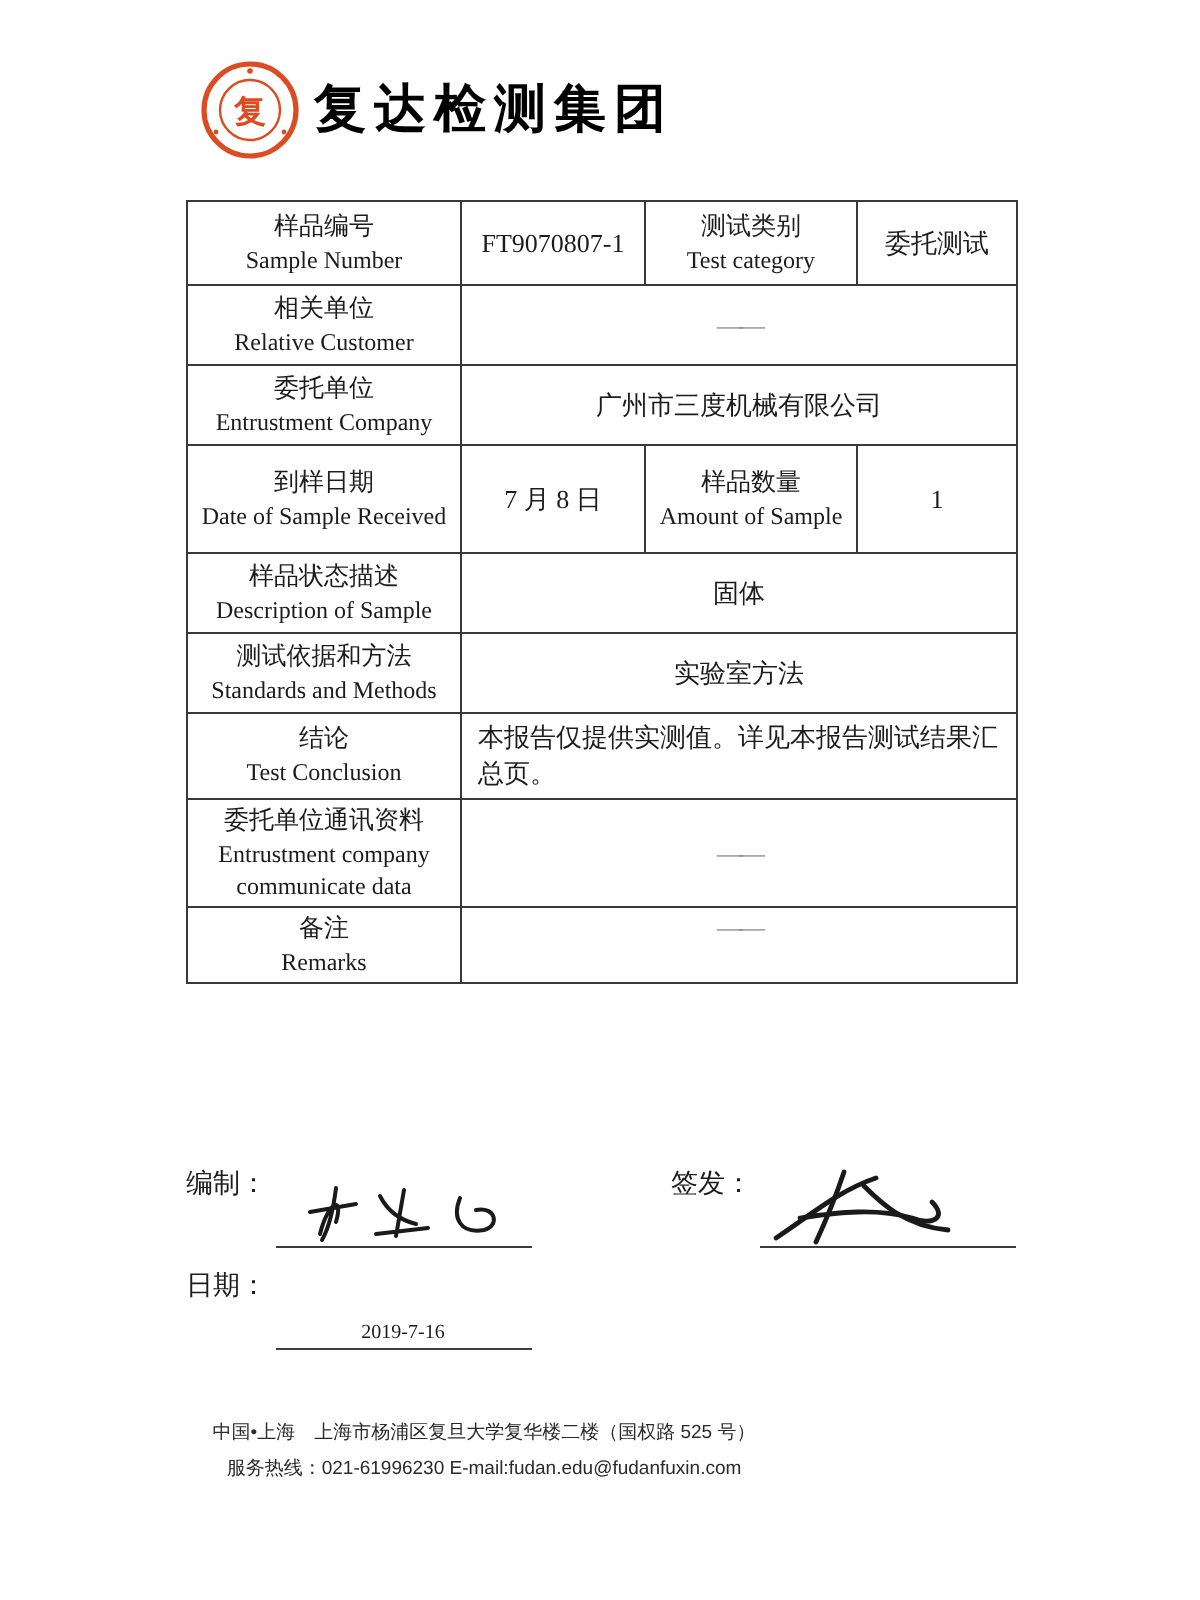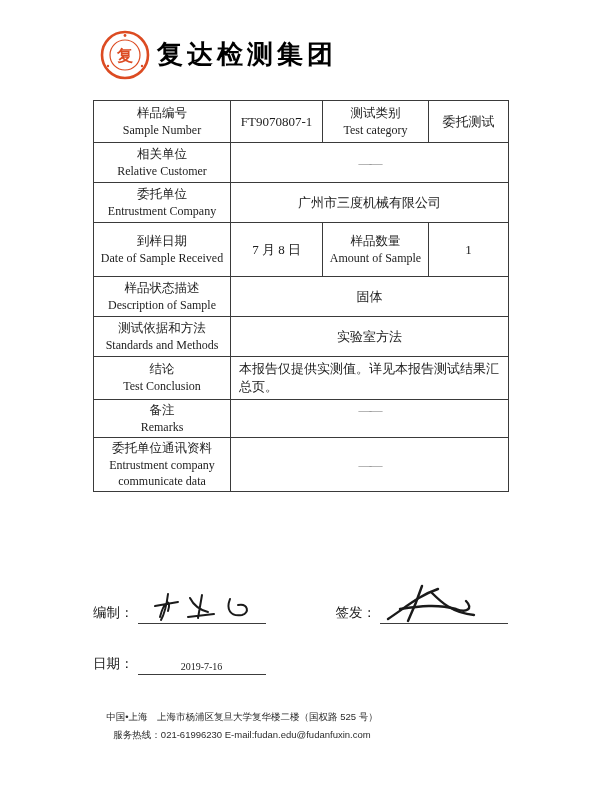--- a/index.html
+++ b/index.html
@@ -48,21 +48,21 @@
   .lbl{line-height:1.35;}
   .lbl .zh{font-size:12.5px;display:block;}
   .lbl .en{font-size:12px;display:block;}
   .muted-dash{color:#8d8d8d;letter-spacing:-2px;font-size:14px;}
   
   .sig-area{
     position:absolute;left:93px;top:583px;width:415px;
     font-size:13.5px;
   }
   .sig-row{display:flex;justify-content:space-between;}
-  .sig-item{display:flex;align-items:flex-end;}
+  .sig-item{display:flex;}
   .sig-item .sig-label{padding-bottom:2px;white-space:nowrap;}
   .sig-line{
     position:relative;width:128px;height:40px;
     border-bottom:1.5px solid #3c3c3c;margin-left:4px;
   }
   .sig-line svg{position:absolute;left:0;bottom:-4px;}
   .date-text{
     position:absolute;left:0;right:0;bottom:2px;
     text-align:center;font-size:10px;
   }
@@ -155,34 +155,34 @@
       </td>
       <td colspan="3">实验室方法</td>
     </tr>
     <tr style="height:43px">
       <td class="lbl">
         <span class="zh">结论</span>
         <span class="en">Test Conclusion</span>
       </td>
       <td colspan="3" style="text-align:left;padding-left:8px;">本报告仅提供实测值。详见本报告测试结果汇总页。</td>
     </tr>
-    <tr style="height:36px">
-      <td class="lbl">
-        <span class="zh">备注</span>
-        <span class="en">Remarks</span>
-      </td>
-      <td colspan="3" class="muted-dash" style="vertical-align:top;">——</td>
-    </tr>
     <tr style="height:54px">
       <td class="lbl">
         <span class="zh">委托单位通讯资料</span>
         <span class="en">Entrustment company</span>
         <span class="en">communicate data</span>
       </td>
       <td colspan="3" class="muted-dash">——</td>
+    </tr>
+    <tr style="height:36px">
+      <td class="lbl">
+        <span class="zh">备注</span>
+        <span class="en">Remarks</span>
+      </td>
+      <td colspan="3" class="muted-dash" style="vertical-align:top;">——</td>
     </tr>
   </tbody>
     </table>
 
   <div class="sig-area">
     <div class="sig-row">
       <div class="sig-item">
         <span class="sig-label">编制：</span>
         <span class="sig-line">
           <svg width="128" height="40" viewBox="0 0 128 40">

